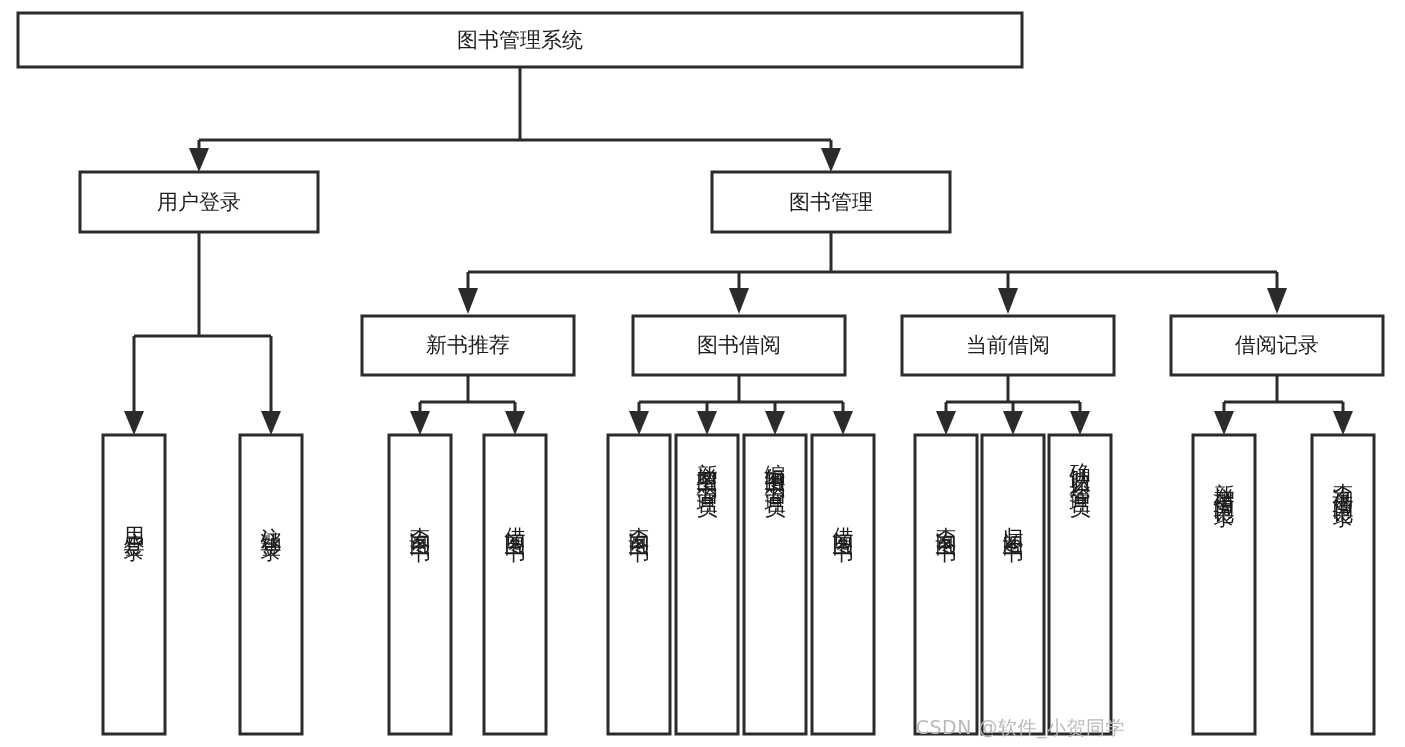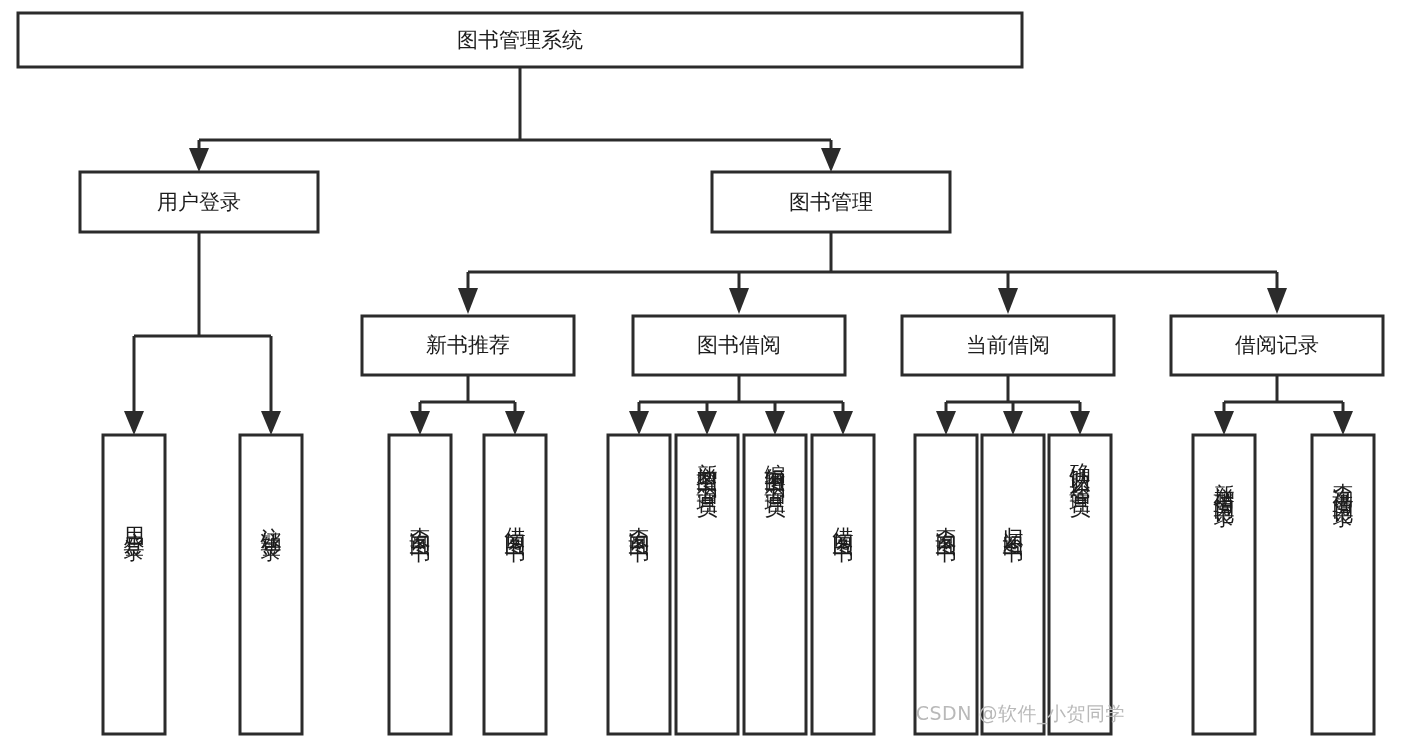--- a/index.html
+++ b/index.html
@@ -54,21 +54,21 @@
     font-size: 21px;
     fill: #1c1c1c;
     writing-mode: vertical-rl;
     text-orientation: upright;
     letter-spacing: 5px;
     white-space: pre;
   }
   .watermark-text {
     position: absolute;
     right: 8px;
-    bottom: 20px;
+    bottom: 6px;
     font-family: "DejaVu Sans", "Liberation Sans", sans-serif;
     font-size: 19px;
     color: #b9b9b9;
     letter-spacing: 0.5px;
     white-space: nowrap;
     pointer-events: none;
     margin-left: 40px;
   }
 </style>
 </head>

